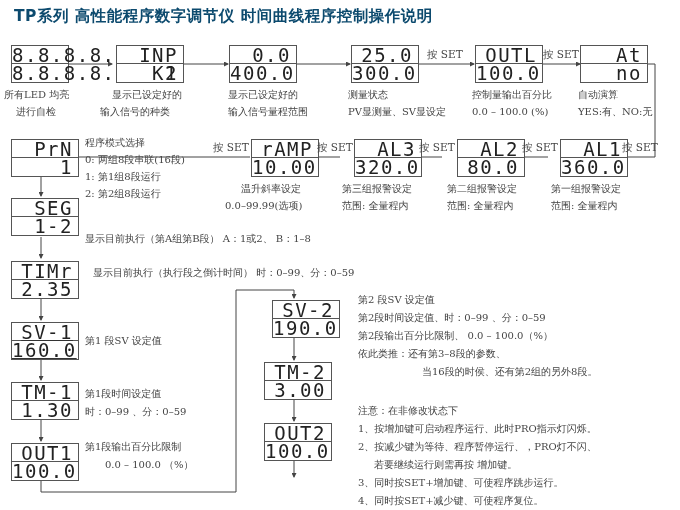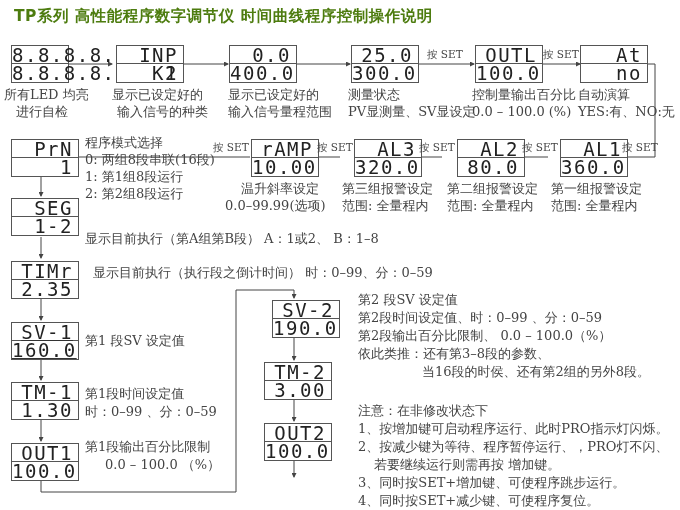--- a/index.html
+++ b/index.html
@@ -1,25 +1,25 @@
 <!DOCTYPE html>
 <html><head>
 <meta charset="utf-8">
 <style>
   html, body { margin:0; padding:0; background:#fff; }
   body { width:680px; height:510px; position:relative; overflow:hidden;
          font-family:"DejaVu Serif","Liberation Serif",serif; color:#333; }
   .title { position:absolute; left:14px; top:6px; font-family:"DejaVu Sans","Liberation Sans",sans-serif;
-           font-weight:bold; font-size:15.5px; color:#4d7c0f; letter-spacing:0.5px; }
+           font-weight:bold; font-size:15.5px; color:#0c4a6e; letter-spacing:0.5px; }
   .disp { position:absolute; width:68px; height:38px; border:1.3px solid #555; background:#fff; box-sizing:border-box; }
   .disp .row { height:50%; box-sizing:border-box; text-align:right; padding-right:5px;
                font-family:"DejaVu Sans Mono","Liberation Mono",monospace; font-size:19px; line-height:18px;
                letter-spacing:1.5px; color:#222; }
   .disp .row.top { border-bottom:1.3px solid #555; }
-  .lbl { position:absolute; font-size:13px; line-height:17px; white-space:nowrap; color:#444; }
+  .lbl { position:absolute; font-size:10px; line-height:17px; white-space:nowrap; color:#444; }
   .set { position:absolute; font-size:10.5px; color:#444; white-space:nowrap; }
   svg.lines { position:absolute; left:0; top:0; }
 </style>
 </head>
 <body>
 
 <div class="title">TP系列 高性能程序数字调节仪 时间曲线程序控制操作说明</div>
 
 <svg class="lines" width="680" height="510">
   <defs>
@@ -60,21 +60,21 @@
   <div class="row">8.8.8.8.</div>
 </div>
 <div class="lbl" style="left:4px;top:86px;">所有LED 均亮</div>
 <div class="lbl" style="left:16px;top:103px;">进行自检</div>
 
 <div class="disp" style="left:116px;top:45px;">
   <div class="row top">INP 1</div>
   <div class="row">K2</div>
 </div>
 <div class="lbl" style="left:112px;top:86px;">显示已设定好的</div>
-<div class="lbl" style="left:117px;top:103px;font-family:Liberation Serif, serif;">输入信号的种类</div>
+<div class="lbl" style="left:100px;top:103px;font-family:Liberation Serif, serif;">输入信号的种类</div>
 
 <div class="disp" style="left:229px;top:45px;">
   <div class="row top">0.0</div>
   <div class="row">400.0</div>
 </div>
 <div class="lbl" style="left:228px;top:86px;">显示已设定好的</div>
 <div class="lbl" style="left:228px;top:103px;">输入信号量程范围</div>
 
 <div class="disp" style="left:351px;top:45px;">
   <div class="row top">25.0</div>

